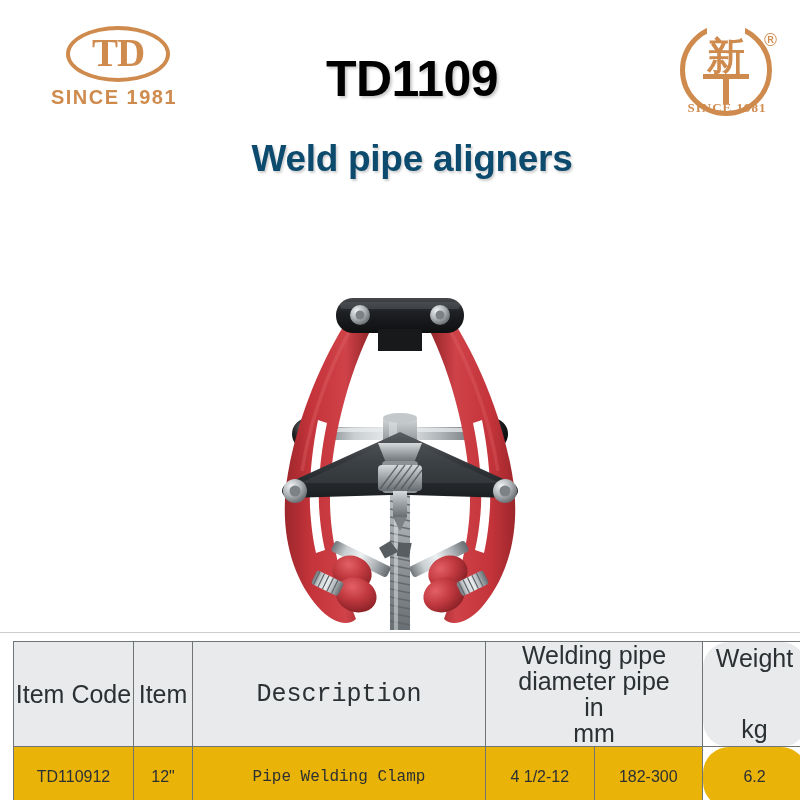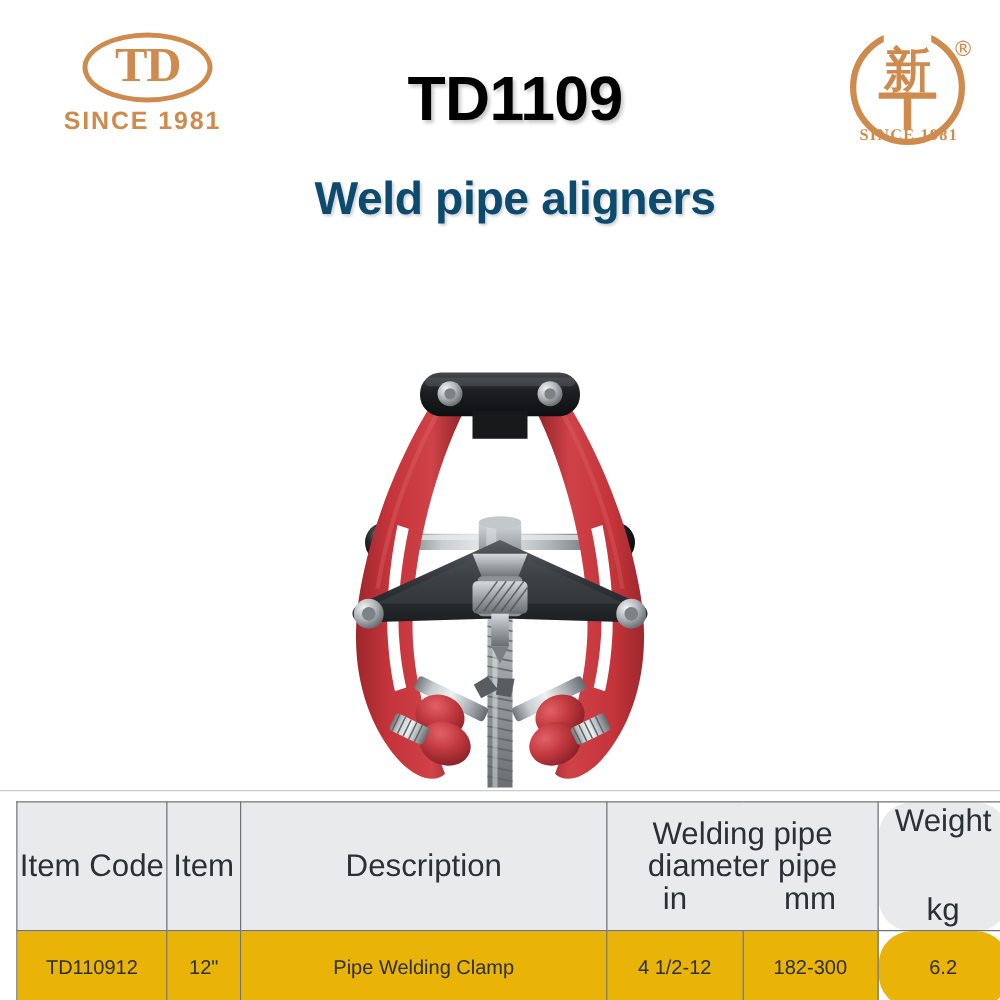--- a/index.html
+++ b/index.html
@@ -193,30 +193,31 @@
     font-size: 25px;
   }
   #spec-table tr.data-row td {
     background: #eab308;
     height: 60px;
     font-size: 16px;
     margin-top: 20px;
   }
   .c-item  { width: 119px; }
   .c-size  { width: 58px; }
-  .c-desc  { width: 292px; }
+  .c-desc  { width: 292px; font-family: Liberation Mono, monospace; }
   .c-in    { width: 111px; }
   .c-mm    { width: 111px; }
   .c-wt    { width: 103px; border-radius: 26px; }
 
   .hdr-range-l1 { display: block; line-height: 26px; }
   .hdr-range-l2 { display: block; line-height: 26px; }
   .hdr-range-l3 {
     display: flex;
     line-height: 26px;
+    flex-direction: column;
   }
   .hdr-range-l3 span { flex: 1 1 50%; text-align: center; }
   .hdr-weight-l1 { display: block; line-height: 31px; }
   .hdr-weight-l2 { display: block; line-height: 31px; margin-top: 40px; }
   .desc-cell { font-size: 19px; }
 </style>
 </head>
 <body>
 
 <div id="header">

